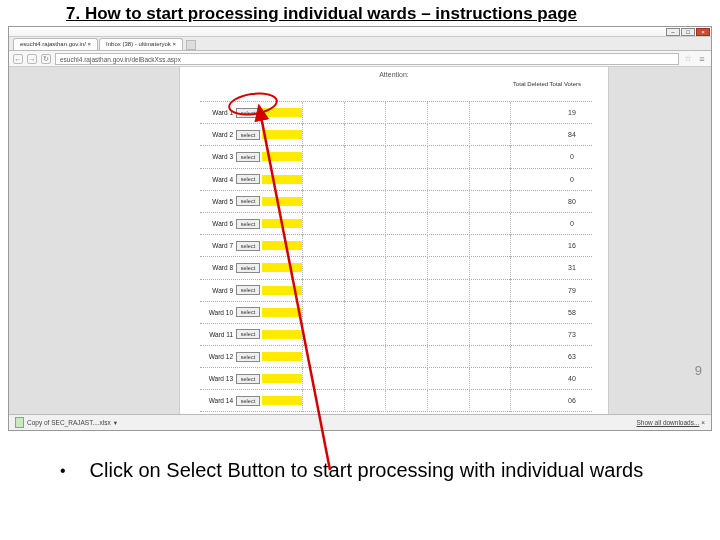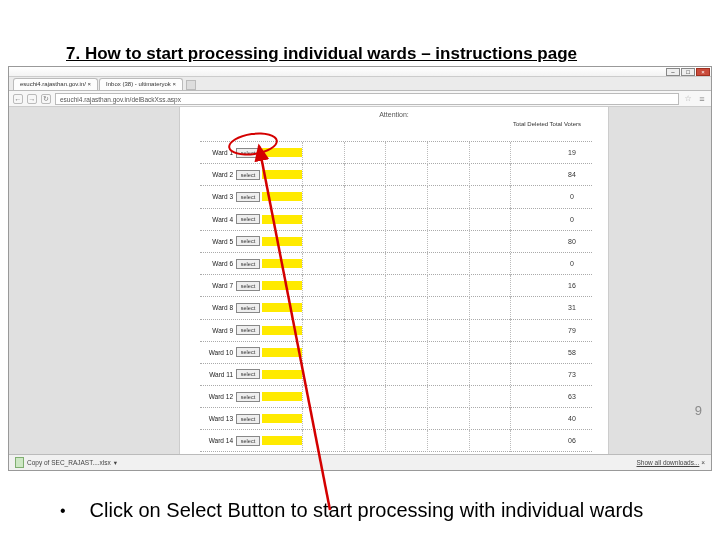--- a/index.html
+++ b/index.html
@@ -1,17 +1,17 @@
 <!DOCTYPE html>
 <html><head>
 <meta charset="utf-8">
 <style>
   * { box-sizing: border-box; margin: 0; padding: 0; }
   html, body { width: 720px; height: 540px; font-family: Arial, sans-serif; background: #fff; overflow: hidden; }
-  .slide { position: relative; width: 720px; height: 388px; margin-top: 40px; }
+  .slide { position: relative; width: 720px; height: 388px; }
   .title { font-size: 17px; font-weight: bold; text-align: left; padding: 4px 0 2px 66px; text-decoration: underline; }
   .browser-shot { position: absolute; left: 8px; top: 26px; width: 704px; height: 405px; border: 1px solid #999; background: #f4f4f4; }
   
   .titlebar { height: 10px; background: linear-gradient(#fff,#f3f3f3); border-bottom:1px solid #ccc; position:relative; }
   .winbtns { position:absolute; right:1px; top:1px; display:flex; gap:1px;}
   .winbtn { width:14px; height:8px; border:1px solid #888; background:#eee; font-size:6px; text-align:center; line-height:6px;}
   .winbtn.close { background:#c94b3b; color:#fff; border-color:#a03020;}
   .tabstrip { height:14px; background:#ebebeb; display:flex; align-items:flex-end; padding-left:4px; gap:1px; border-bottom:1px solid #bbb;}
   .tab { height:12px; background:#fdfdfd; border:1px solid #bbb; border-bottom:none; border-radius:3px 3px 0 0; font-size:6px; padding:0 6px; line-height:11px; color:#333; display:flex; align-items:center; gap:2px; max-width:100px; overflow:hidden; white-space:nowrap;}
   .newtab { width:10px; height:10px; background:#ddd; border:1px solid #bbb; margin-left:2px;}

